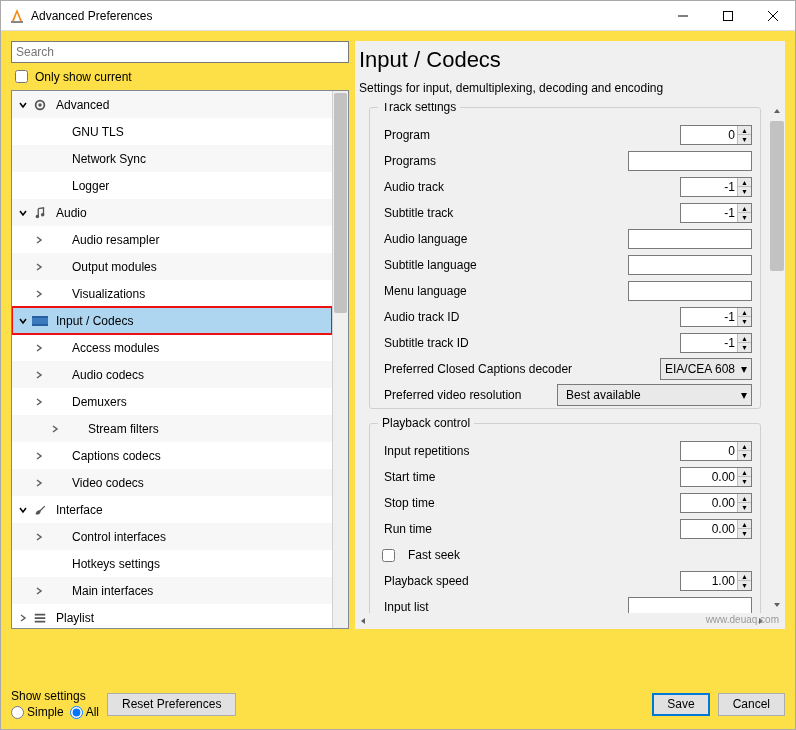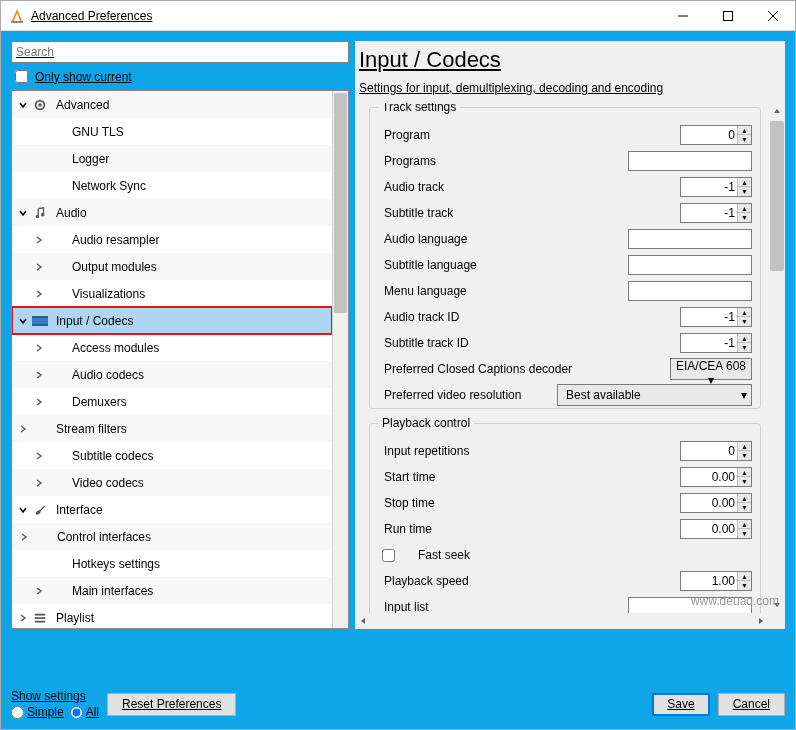--- a/index.html
+++ b/index.html
@@ -1,17 +1,17 @@
 <!DOCTYPE html>
 <html><head>
 <meta charset="utf-8">
 <style>
 * { box-sizing: border-box; font-family: "Segoe UI", Tahoma, sans-serif; font-size: 12px; }
 body { margin: 0; background: #fff; color: #000; }
-.window { width: 796px; height: 730px; border: 1px solid #aaa; display: flex; flex-direction: column; background: #0ea5e9; text-decoration: underline; }
+.window { width: 796px; height: 730px; border: 1px solid #aaa; display: flex; flex-direction: column; background: #fde047; }
 .titlebar { height: 30px; display: flex; align-items: center; background: #fff; border-bottom: 1px solid #ddd; }
 .titlebar-icon { width: 16px; height: 16px; margin: 0 6px 0 8px; }
 .titlebar-text { flex: 1; font-size: 12px; }
 .win-btns { display: flex; }
 .win-btn { width: 45px; height: 29px; display: flex; align-items: center; justify-content: center; }
 .win-btn svg { width: 10px; height: 10px; }
 .content { flex: 1; display: flex; padding: 10px; gap: 6px; overflow: hidden; }
 .left { width: 338px; display: flex; flex-direction: column; }
 .search { width: 100%; height: 22px; border: 1px solid #7a7a7a; padding: 2px 4px; background: #fff; }
 .only-row { display: flex; align-items: center; gap: 4px; padding: 4px 0; }
@@ -27,49 +27,49 @@
 .expander { width:14px; display:flex; align-items:center; justify-content:center; color:#555; }
 .icon-slot { width:20px; display:flex; align-items:center; justify-content:center; }
 .node-label { padding-left:6px; }
 .right { flex:1; display:flex; flex-direction:column; background:#f0f0f0; position:relative; }
 .main-title { font-size: 22px; font-weight:400; padding: 6px 4px 8px; }
 .subtitle { font-size:12px; padding: 0 4px 8px; }
 .settings-area { flex:1; position:relative; overflow:hidden; }
 .settings-inner { position:absolute; inset:0 16px 16px 0; display:flex; flex-direction:column; }
 .group { border:1px solid #d0d0d0; border-radius:3px; margin: 4px 8px 10px 14px; padding: 0 8px; }
 .group-title { position:relative; top:-8px; background:#f0f0f0; padding:0 4px; display:inline-block; }
-.row { display:flex; align-items:center; height:26px; gap:14px; }
+.row { display:flex; align-items:center; height:26px; gap:4px; }
 .row-label { flex:1; padding-left:6px; }
 .num-input { display:flex; align-items:center; border:1px solid #7a7a7a; background:#fff; height:20px; }
 .num-input input { border:none; text-align:right; width:56px; padding:0 2px; height:18px; outline:none; }
 .num-input .spin { width:14px; display:flex; flex-direction:column; }
 .spin .sb { height:9px; display:flex; align-items:center; justify-content:center; font-size:7px; background:#e9e9e9; border-left:1px solid #bdbdbd; }
 .spin .sb:first-child{ border-bottom:1px solid #bdbdbd;}
 .text-input { border:1px solid #7a7a7a; background:#fff; height:20px; width:124px; }
 .select { border:1px solid #7a7a7a; background:#e9e9e9; height:22px; display:flex; align-items:center; padding:0 4px; justify-content:space-between; }
 .select.wide { width:195px;padding-left:8px; }
-.select.med { width:82px;flex-direction:column; }
+.select.med { width:92px; }
 .row .check { width:13px; height:13px; }
 .vscroll { position:absolute; right:0; top:0; bottom:16px; width:16px; background:#f0f0f0; }
 .vscroll .arrow { height:16px; display:flex; align-items:center; justify-content:center; background:#f0f0f0; }
 .vscroll .thumb { position:absolute; left:1px; right:1px; top:18px; height:150px; background:#c2c2c2; border-radius:2px; }
 .hscroll { position:absolute; left:0; right:16px; bottom:0; height:16px; background:#f0f0f0; }
 .hscroll .arrow { width:16px; height:16px; display:flex; align-items:center; justify-content:center; }
 .hscroll .track { flex:1; position:relative; }
 .hscroll { display:flex; align-items:center; }
 .hscroll .thumb { position:absolute; top:1px; bottom:1px; left:2px; width:330px; background:#c2c2c2; border-radius:2px; }
 .bottom { display:flex; align-items:center; padding: 6px 10px 10px; gap:8px;margin-top:44px; }
 .show-settings { display:flex; flex-direction:column; }
 .show-label { font-size:12px; padding-bottom:2px; }
 .radio-row { display:flex; gap:6px; align-items:center; }
 .radio-row label { display:flex; align-items:center; gap:3px; }
 .btn { border:1px solid #adadad; background:#e1e1e1; padding:3px 14px; height:23px; display:flex; align-items:center; }
 .btn.primary { border:1px solid #0078d7; box-shadow: inset 0 0 0 1px #0078d7; }
 .spacer { flex:1; }
-.watermark { position:absolute; right:6px; bottom:21px; font-size:12px; color:#999; }
+.watermark { position:absolute; right:6px; bottom:4px; font-size:10px; color:#999; }
 svg { display:block; }
 input[type=radio]{ width:13px; height:13px; margin:0; }
 </style>
 </head>
 <body>
 
 <div class="window">
   <div class="titlebar">
     <svg class="titlebar-icon" viewBox="0 0 16 16">
         <path fill="#f28a1c" d="M3 13 L8 1 L13 13 Z"></path>
@@ -120,26 +120,26 @@
               <span class="node-label">Advanced</span>
             </div>
             <div class="node" style="padding-left: 20px;">
               <span class="expander"></span>
               <span class="icon-slot"></span>
               <span class="node-label">GNU TLS</span>
             </div>
             <div class="node" style="padding-left: 20px;">
               <span class="expander"></span>
               <span class="icon-slot"></span>
+              <span class="node-label">Network Sync</span>
+            </div>
+            <div class="node" style="padding-left: 20px;">
+              <span class="expander"></span>
+              <span class="icon-slot"></span>
               <span class="node-label">Logger</span>
-            </div>
-            <div class="node" style="padding-left: 20px;">
-              <span class="expander"></span>
-              <span class="icon-slot"></span>
-              <span class="node-label">Network Sync</span>
             </div>
             <div class="node" style="padding-left: 4px;">
               <span class="expander">
                 <svg width="8" height="8" viewBox="0 0 8 8">
                   <path d="M1 2 L4 6 L7 2" fill="none" stroke="#000" stroke-width="1.5"></path>
                 </svg>
               </span>
               <span class="icon-slot">
                 <svg width="14" height="14" viewBox="0 0 16 16">
                   <path d="M6 3 V12" stroke="#555" stroke-width="1.5"></path>
@@ -212,37 +212,37 @@
             </div>
             <div class="node" style="padding-left: 20px;">
               <span class="expander">
                 <svg width="8" height="8" viewBox="0 0 8 8">
                   <path d="M2 1 L6 4 L2 7" fill="none" stroke="#606060" stroke-width="1.5"></path>
                 </svg>
               </span>
               <span class="icon-slot"></span>
               <span class="node-label">Demuxers</span>
             </div>
-            <div class="node" style="padding-left: 4px;">
+            <div class="node" style="padding-left: 36px;">
               <span class="expander">
                 <svg width="8" height="8" viewBox="0 0 8 8">
                   <path d="M2 1 L6 4 L2 7" fill="none" stroke="#606060" stroke-width="1.5"></path>
                 </svg>
               </span>
               <span class="icon-slot"></span>
               <span class="node-label">Stream filters</span>
             </div>
             <div class="node" style="padding-left: 20px;">
               <span class="expander">
                 <svg width="8" height="8" viewBox="0 0 8 8">
                   <path d="M2 1 L6 4 L2 7" fill="none" stroke="#606060" stroke-width="1.5"></path>
                 </svg>
               </span>
               <span class="icon-slot"></span>
-              <span class="node-label">Subtitle codecs</span>
+              <span class="node-label">Captions codecs</span>
             </div>
             <div class="node" style="padding-left: 20px;">
               <span class="expander">
                 <svg width="8" height="8" viewBox="0 0 8 8">
                   <path d="M2 1 L6 4 L2 7" fill="none" stroke="#606060" stroke-width="1.5"></path>
                 </svg>
               </span>
               <span class="icon-slot"></span>
               <span class="node-label">Video codecs</span>
             </div>
@@ -252,21 +252,21 @@
                   <path d="M1 2 L4 6 L7 2" fill="none" stroke="#000" stroke-width="1.5"></path>
                 </svg>
               </span>
               <span class="icon-slot">
                 <svg width="14" height="14" viewBox="0 0 16 16">
                   <path d="M3 13 Q3 9 8 8 L13 3 L14 4 L9 9 Q8 14 3 13 Z" fill="#555"></path>
                 </svg>
               </span>
               <span class="node-label">Interface</span>
             </div>
-            <div class="node" style="padding-left: 5px;">
+            <div class="node" style="padding-left: 20px;">
               <span class="expander">
                 <svg width="8" height="8" viewBox="0 0 8 8">
                   <path d="M2 1 L6 4 L2 7" fill="none" stroke="#606060" stroke-width="1.5"></path>
                 </svg>
               </span>
               <span class="icon-slot"></span>
               <span class="node-label">Control interfaces</span>
             </div>
             <div class="node" style="padding-left: 20px;">
               <span class="expander"></span>

